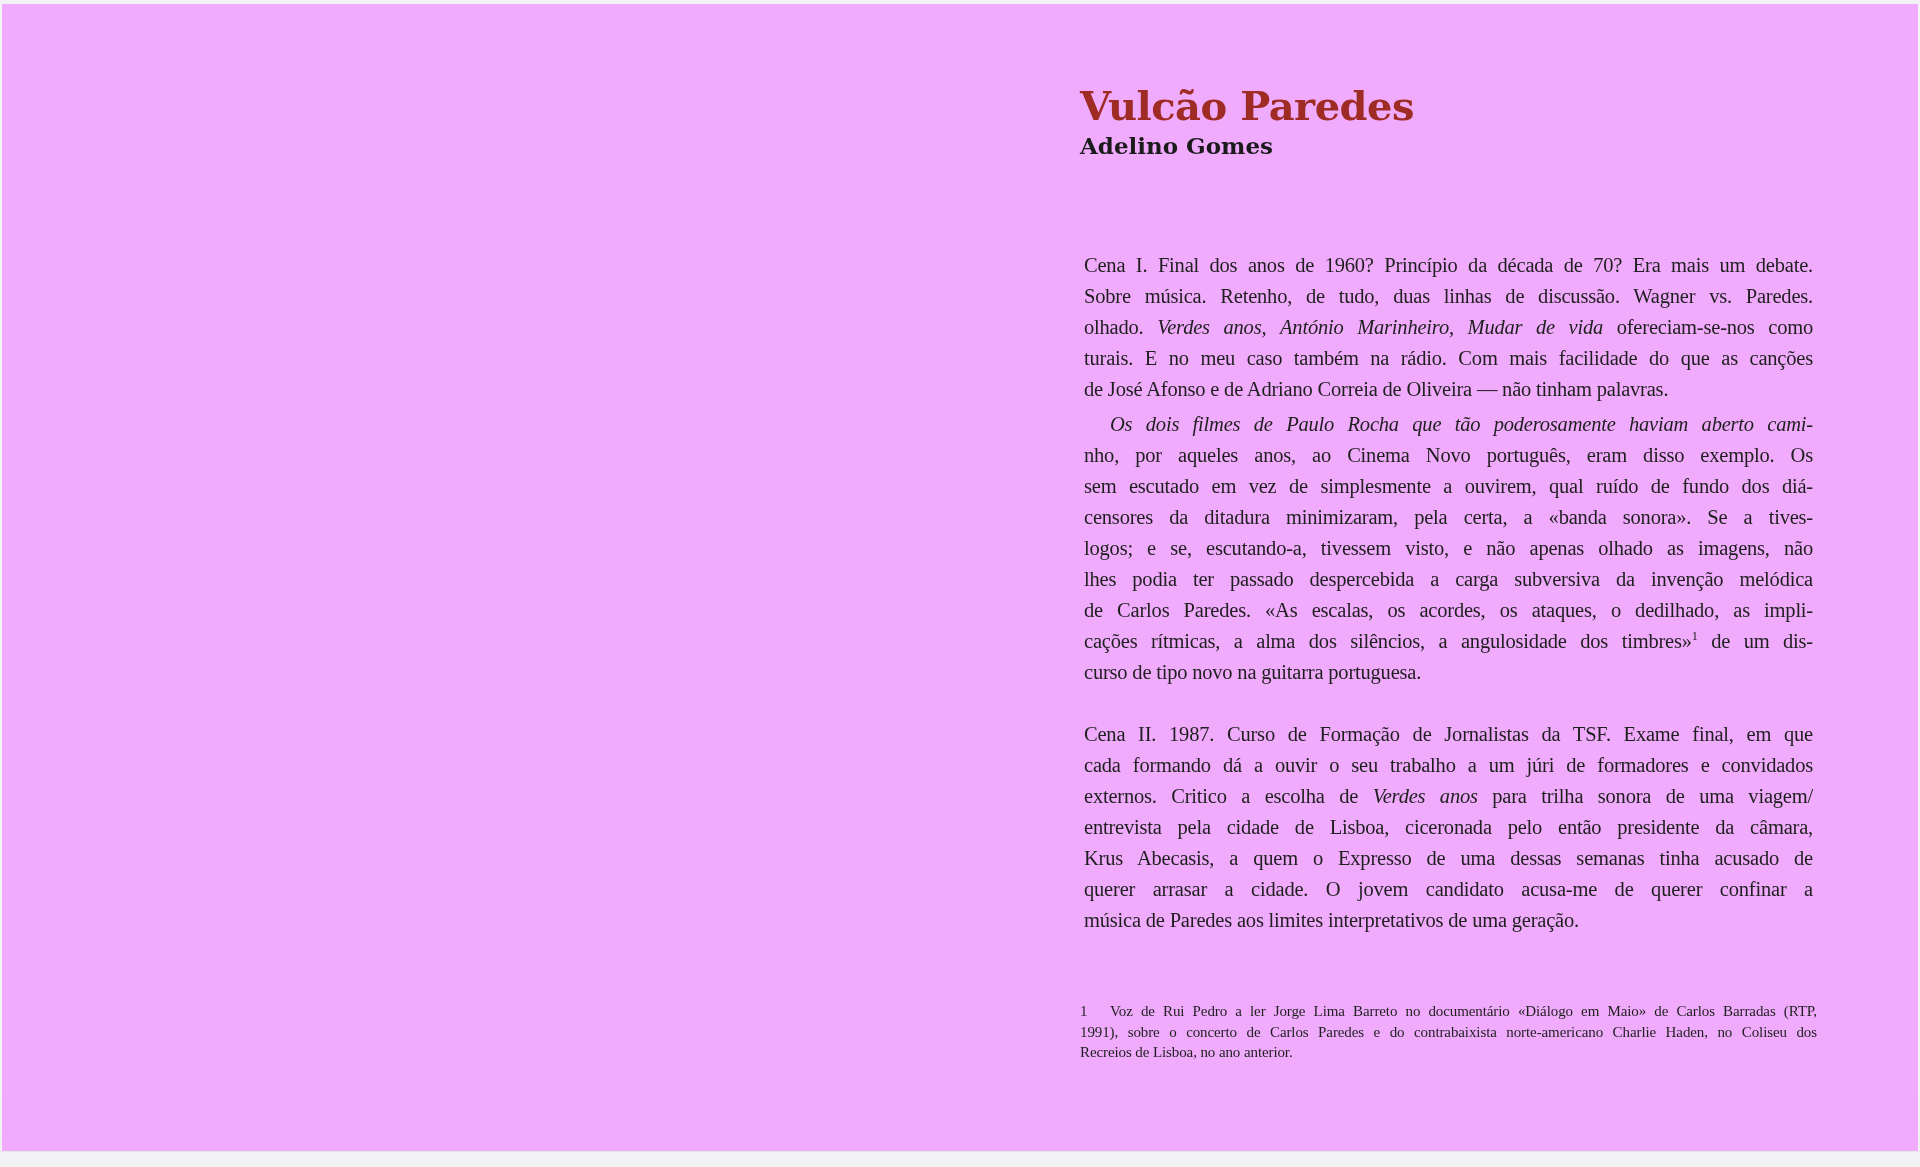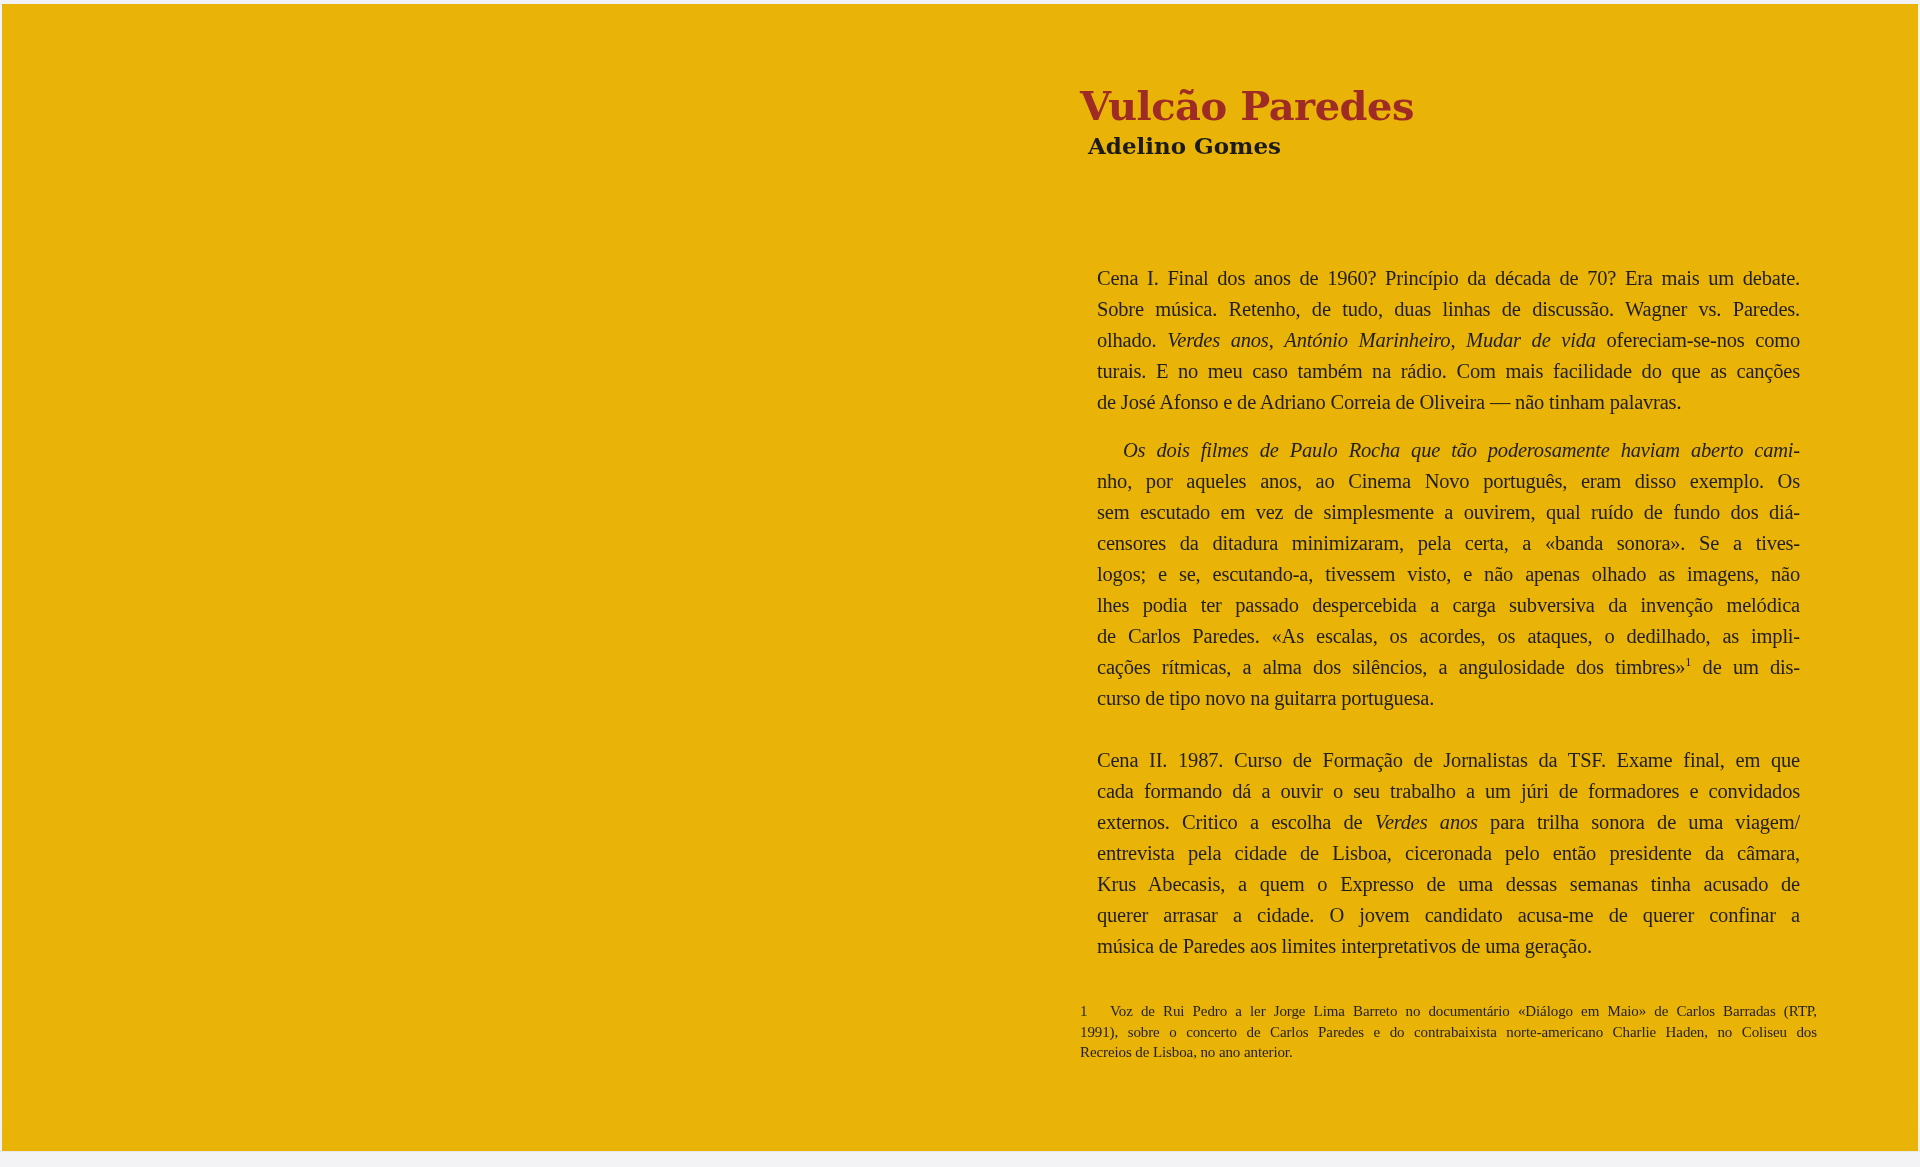--- a/index.html
+++ b/index.html
@@ -32,21 +32,21 @@
   .chrome-left {
     position: absolute; top: 4px; bottom: 16px; left: 0; width: 2px;
     background: #f4f4f6;
   }
   .chrome-right {
     position: absolute; top: 4px; bottom: 16px; right: 0; width: 2px;
     background: #f4f4f6;
   }
   .page-spread {
     position: absolute; top: 4px; bottom: 16px; left: 2px; right: 2px;
-    background: #eab308;
+    background: #f0abfc;
   }
   
   .column {
     position: absolute;
     left: 1078px;
     top: 0;
     width: 737px;
     height: 100%;
   }
   .title {
@@ -57,39 +57,39 @@
     font-family: "DejaVu Serif", serif;
     font-weight: 700;
     font-size: 40px;
     line-height: 1;
     letter-spacing: -0.5px;
     color: #9f2b25;
   }
   .author {
     position: absolute;
     top: 130px;
-    left: 8px;
+    left: 0;
     margin: 0;
     font-family: "DejaVu Serif", serif;
     font-weight: 700;
     font-size: 23px;
     line-height: 1;
     color: #1b1b1b;
   }
   .body-text {
     position: absolute;
     top: 242px;
     left: 0;
     width: 737px;
     font-size: 20.5px;
     line-height: 31px;
     letter-spacing: -0.2px;
     color: #1f1f1f;
   }
-  .para { margin: 17px; }
+  .para { margin: 4px; }
   .para.gap { margin-top: 31px; }
   .line {
     text-align: justify;
     text-align-last: justify;
     white-space: normal;
   }
   .line.last { text-align-last: left; }
   .line.indent { text-indent: 26px; font-style: italic; }
   .line em { font-style: italic; }
   .line sup {

